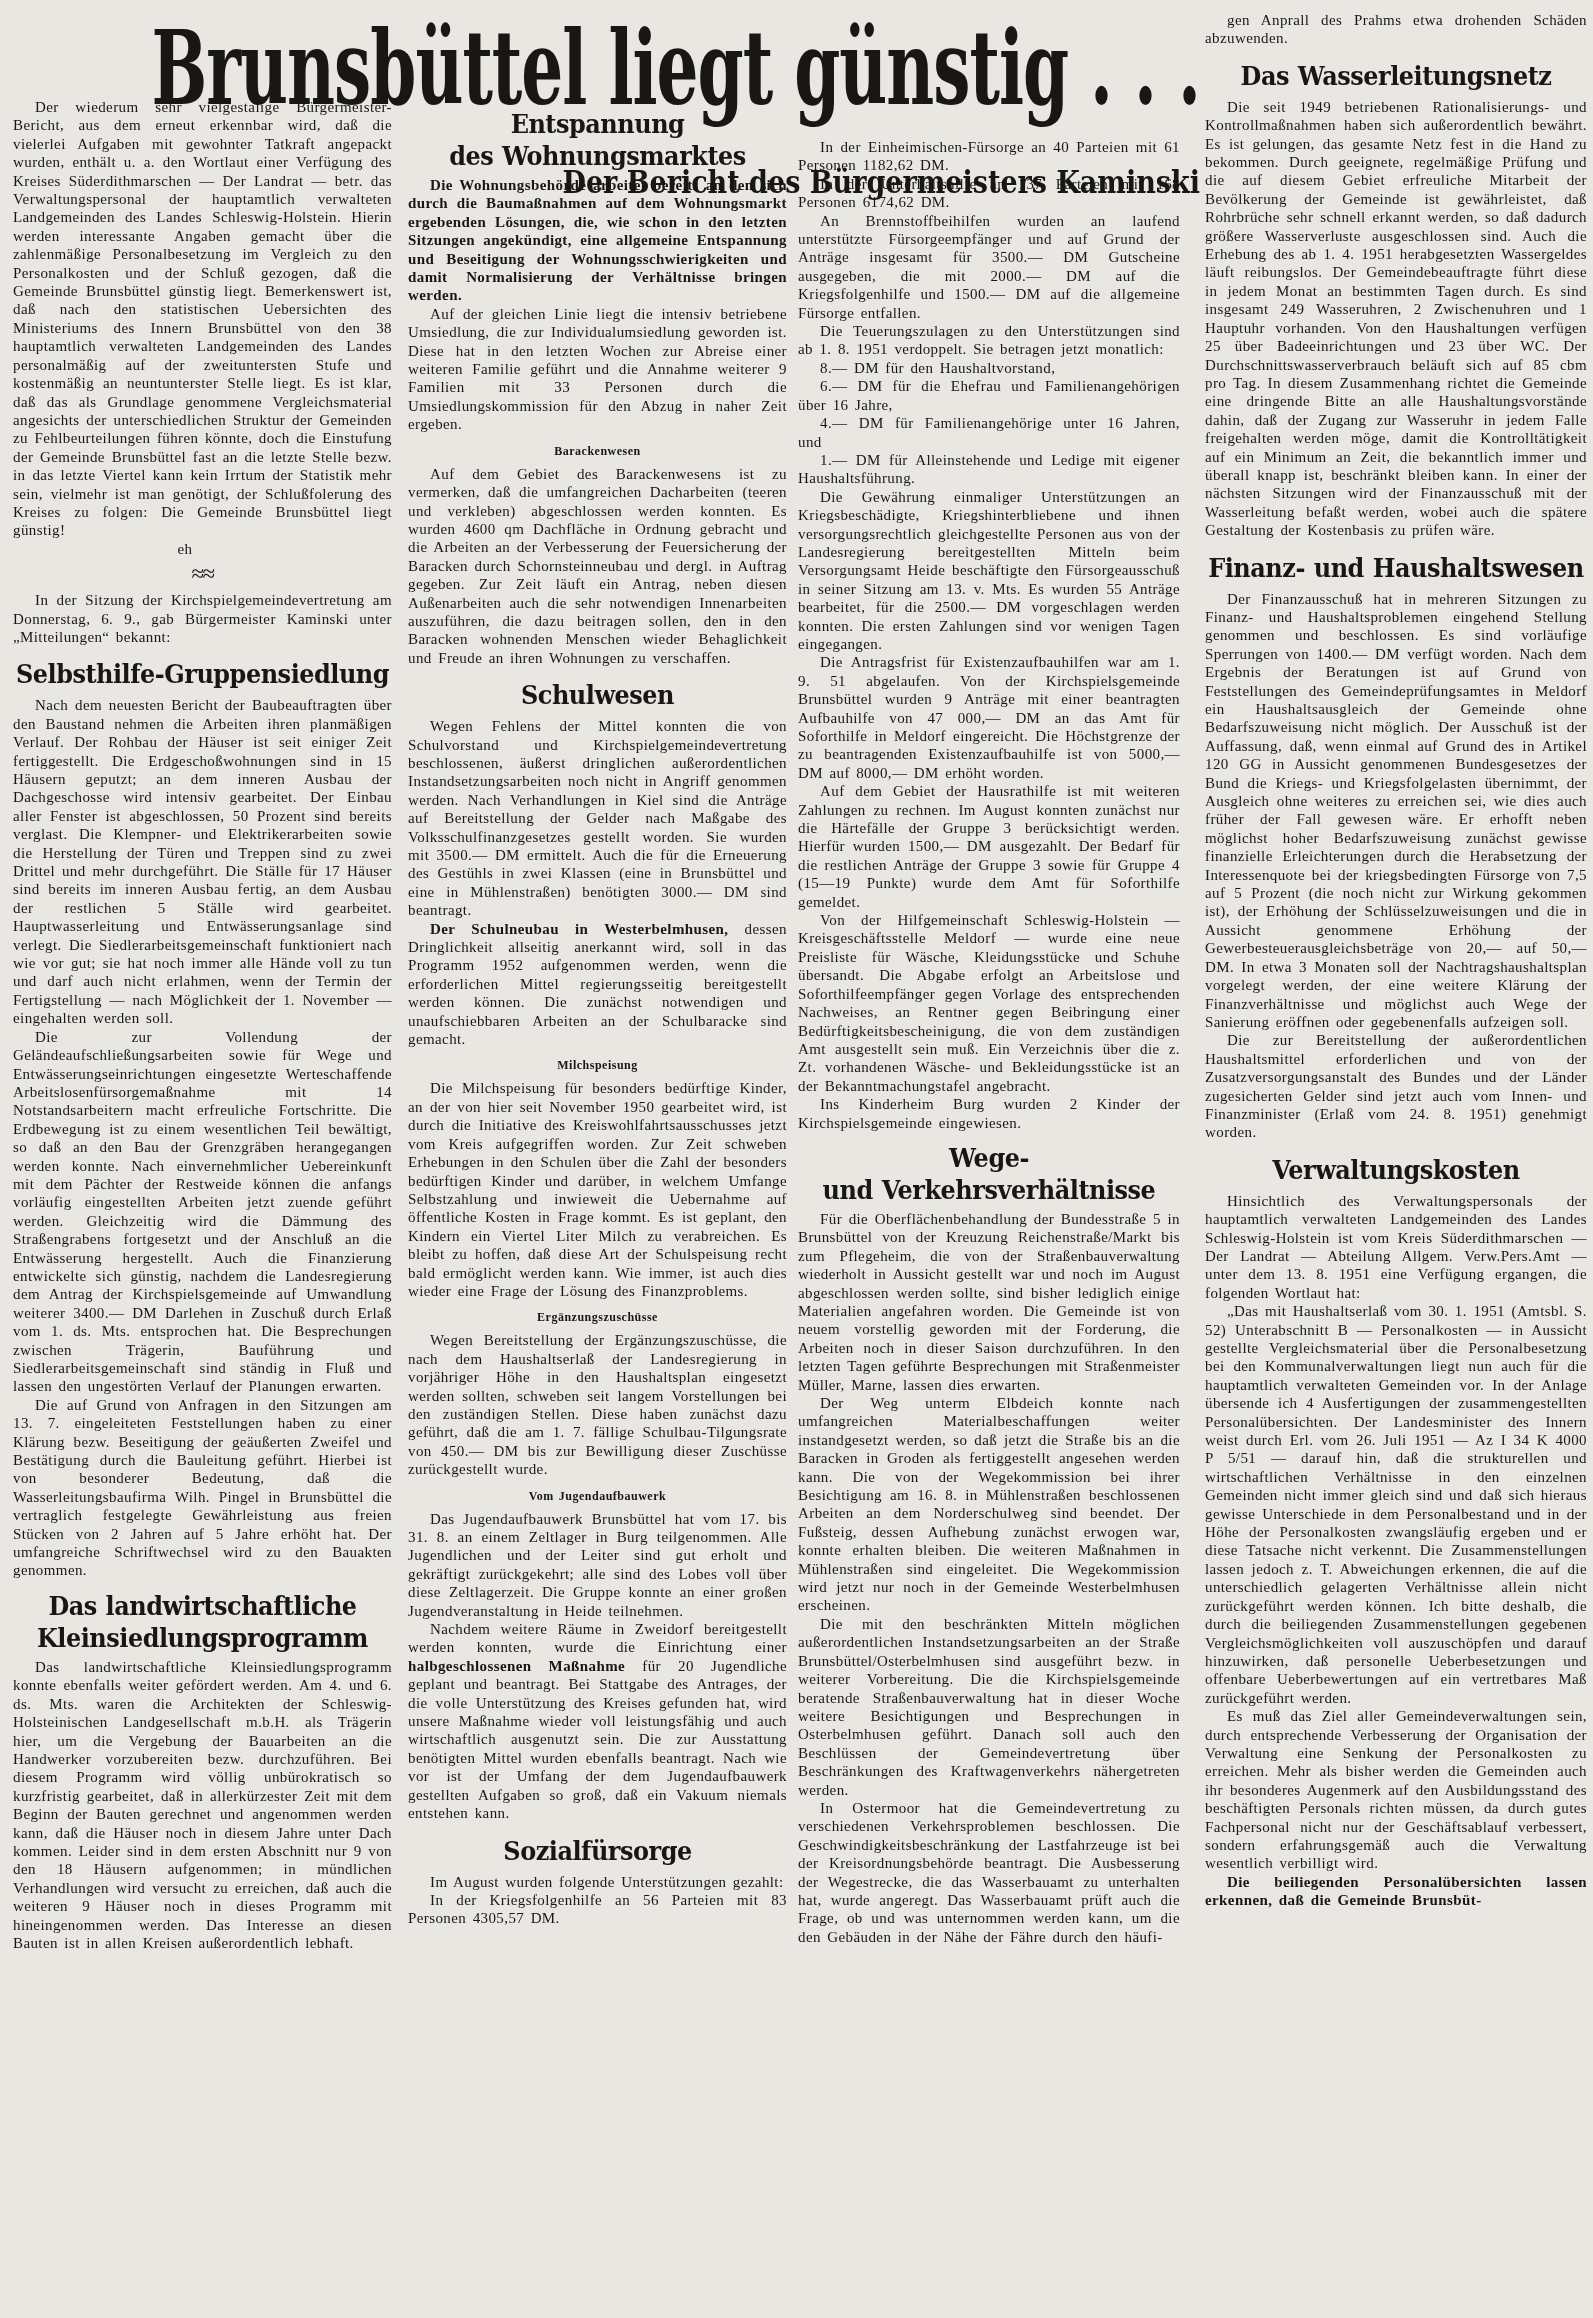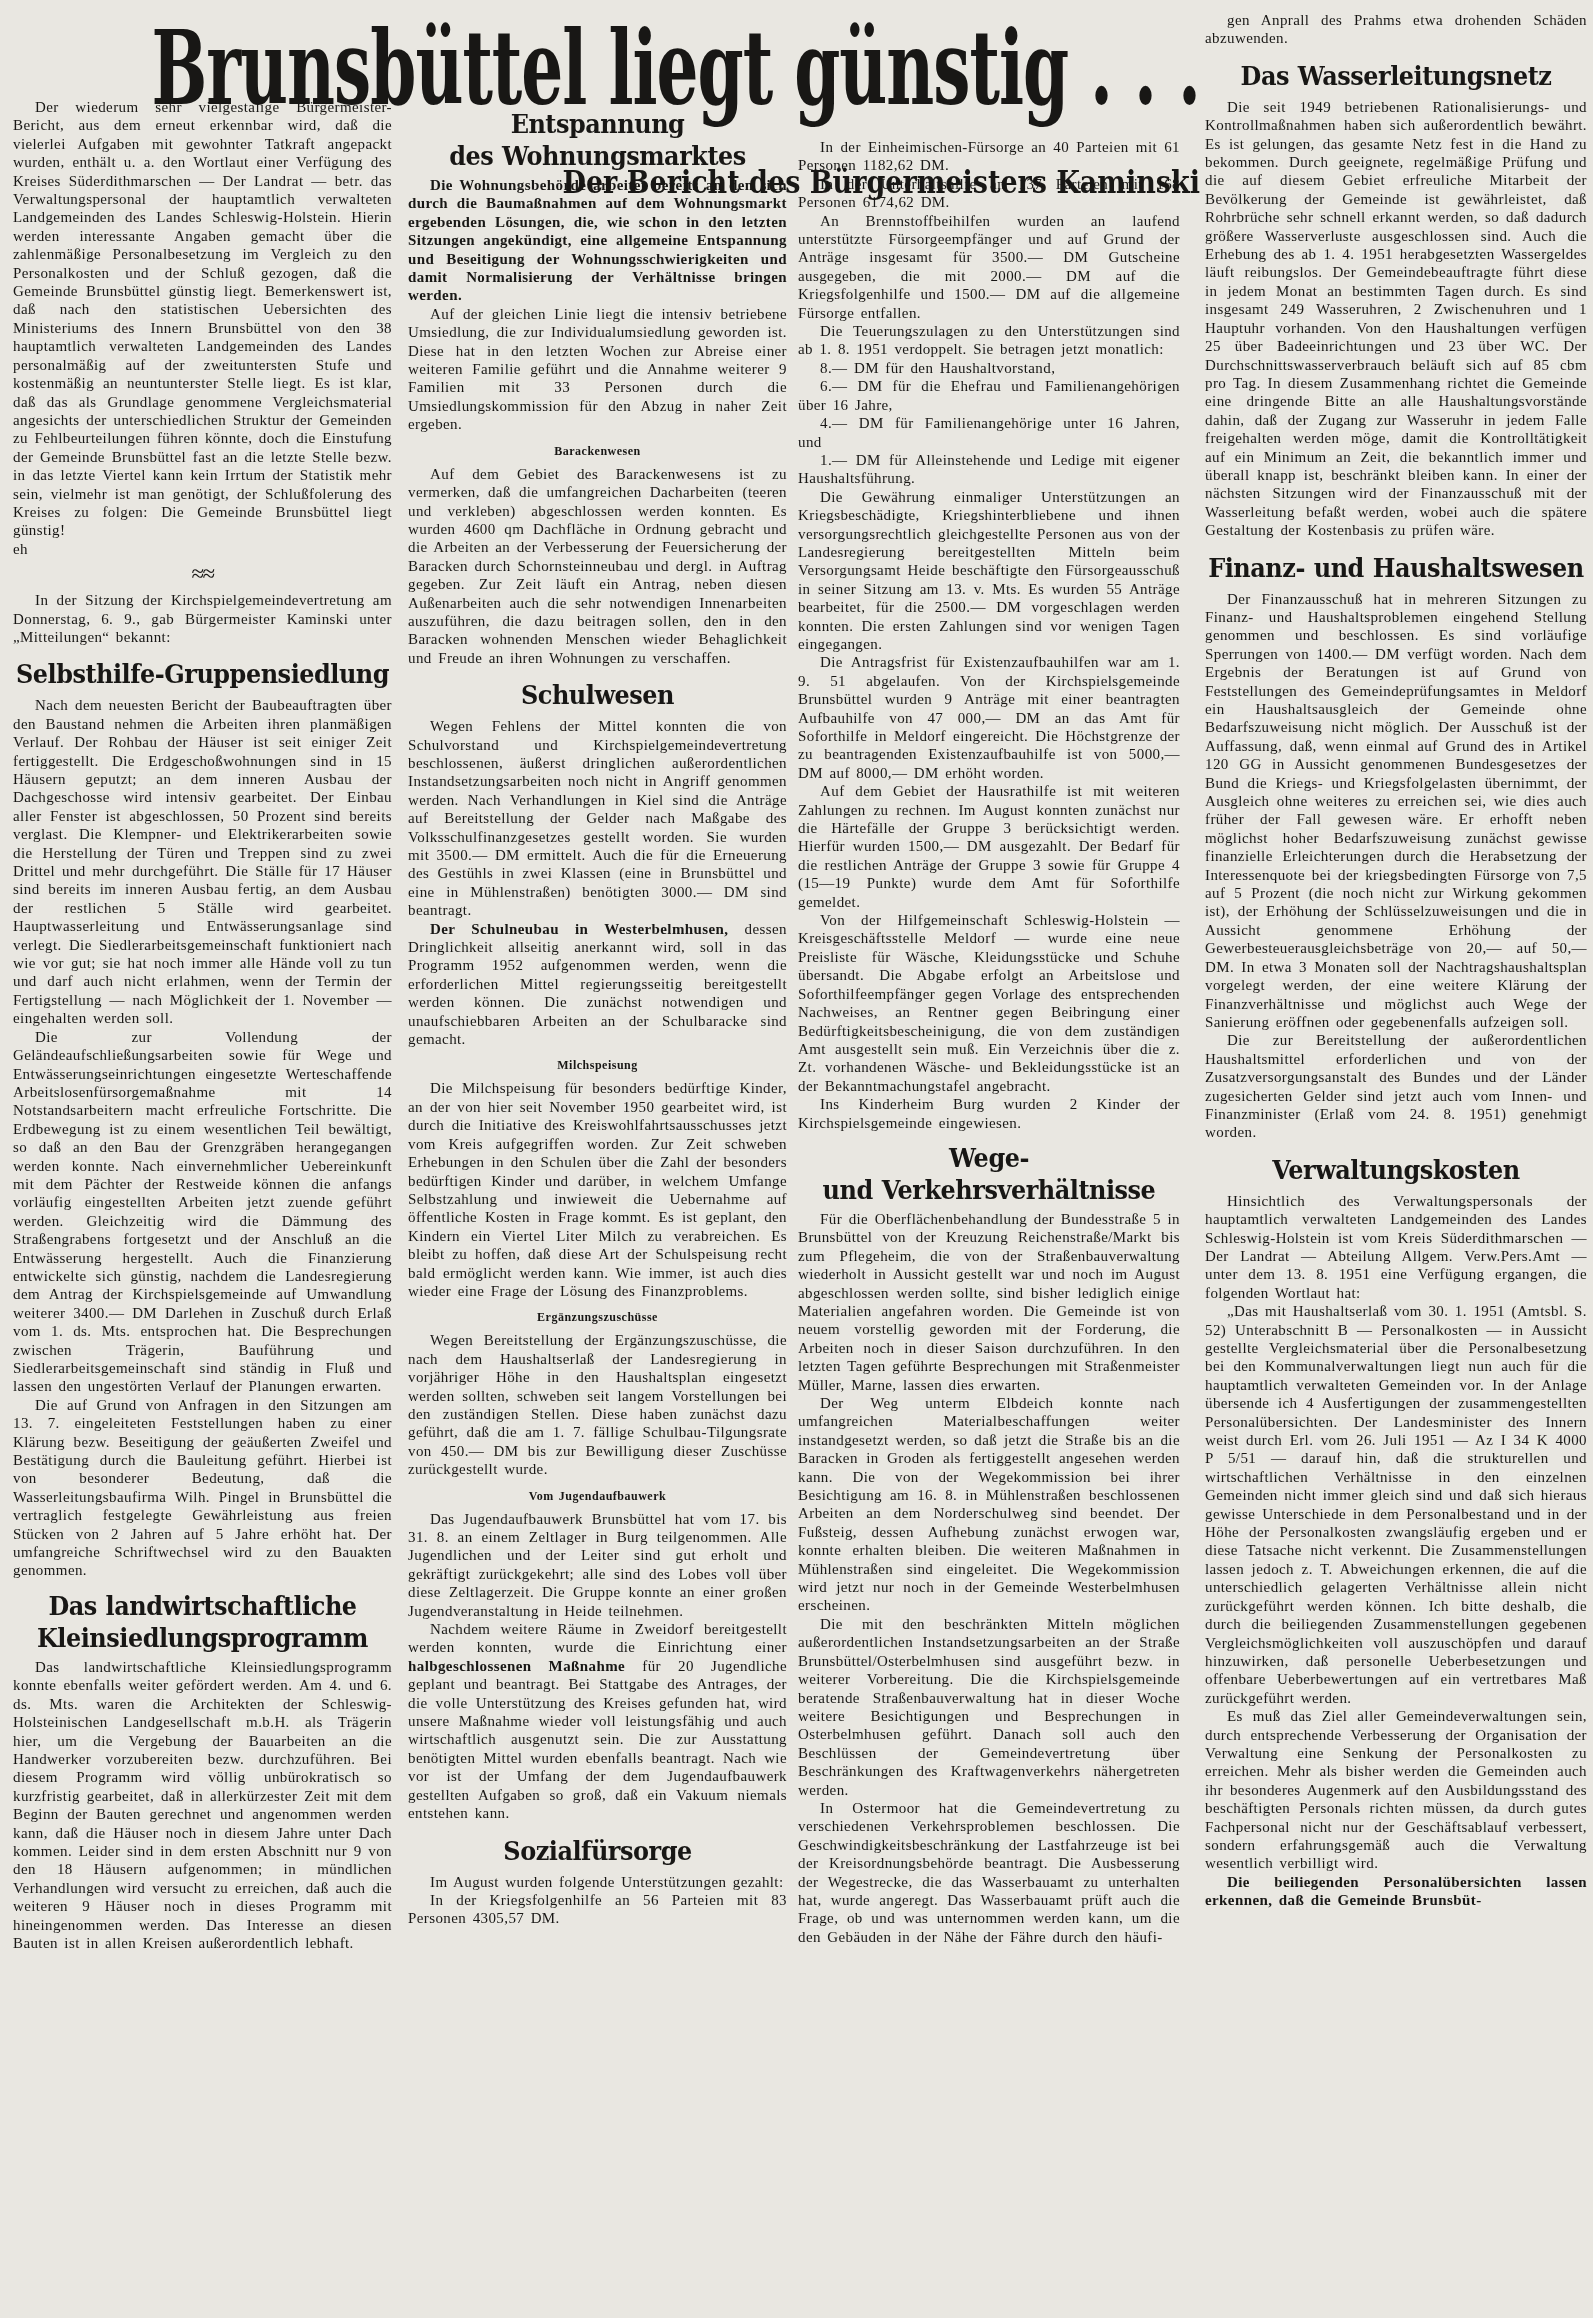--- a/index.html
+++ b/index.html
@@ -27,21 +27,21 @@
     letter-spacing:0.4px; word-spacing:2.3px;
     hyphens:auto;
   }
   .col1{left:13px;}
   .col2{left:396px;margin-left:12px;}
   .col3{left:798px; width:382px;margin-top:40px;}
   .col4{left:1205px; top:11px; width:382px;}
   p{margin:0; text-indent:22px;}
   .lead{font-weight:700;}
   .boldtxt{font-weight:700;}
-  .sig{text-align:left; padding-right:35px; line-height:18.4px;font-family:Liberation Serif, serif;}
+  .sig{text-align:center; padding-right:35px; line-height:18.4px;font-family:Liberation Serif, serif;}
   .divider{text-align:center; font-size:23px; line-height:25px; margin:3px 0 5px; letter-spacing:-1.5px;}
   .sect{
     font-family:"DejaVu Serif", serif; font-weight:700;
     font-size:24px; line-height:28px; text-align:center;
     letter-spacing:-0.5px; word-spacing:1px; text-indent:0;
     margin:14px 0 8px; transform:scaleY(1.12);
   }
   .sub{
     font-weight:700; font-size:12px; line-height:20px; text-align:center;
     letter-spacing:0.5px; word-spacing:1.5px; text-indent:0;

